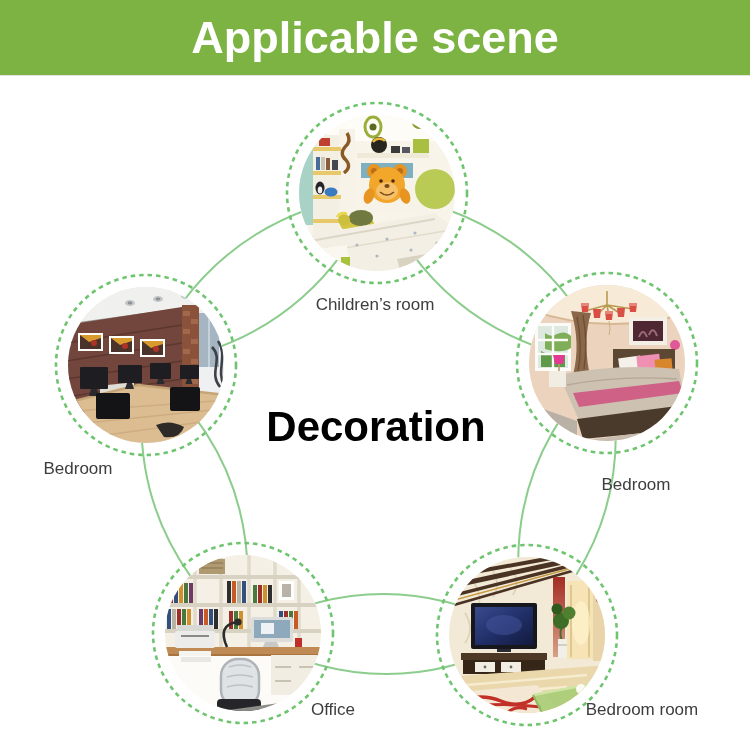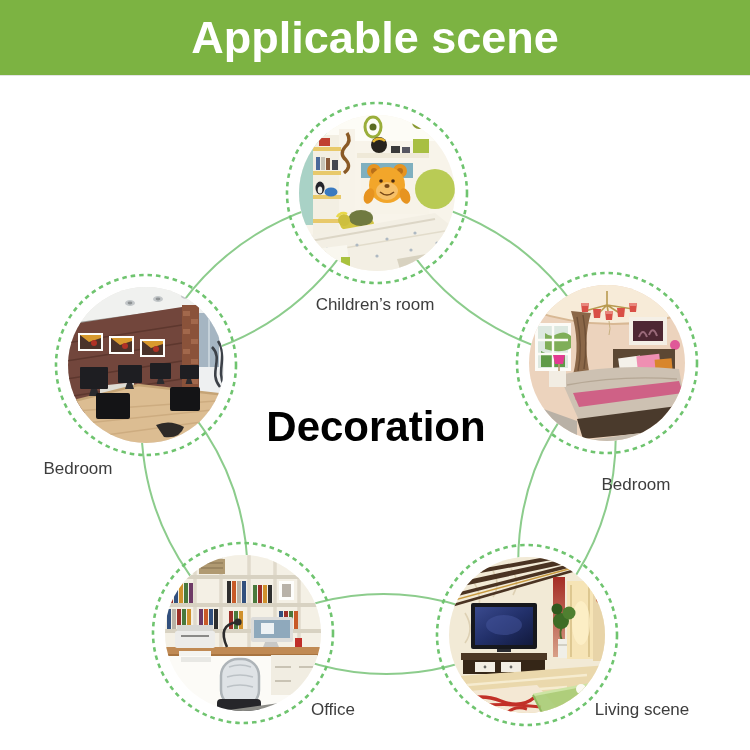--- a/index.html
+++ b/index.html
@@ -435,15 +435,15 @@
         </g>
         <circle r="90" fill="none" stroke="#6fc46f" stroke-width="2.6" stroke-dasharray="4.5 4"></circle>
       </g>
     </svg>
 
     <div class="center-label" style="left:376px;top:330px;">Decoration</div>
     <div class="node-label" style="left:375px;top:219px;">Children’s room</div>
     <div class="node-label" style="left:78px;top:383px;">Bedroom</div>
     <div class="node-label" style="left:636px;top:384px;margin-top:15px;">Bedroom</div>
     <div class="node-label" style="left:333px;top:624px;">Office</div>
-    <div class="node-label" style="left:642px;top:624px;">Living scene</div>
+    <div class="node-label" style="left:642px;top:624px;">Bedroom room</div>
   </div>
 </div>
 
 </body></html>

